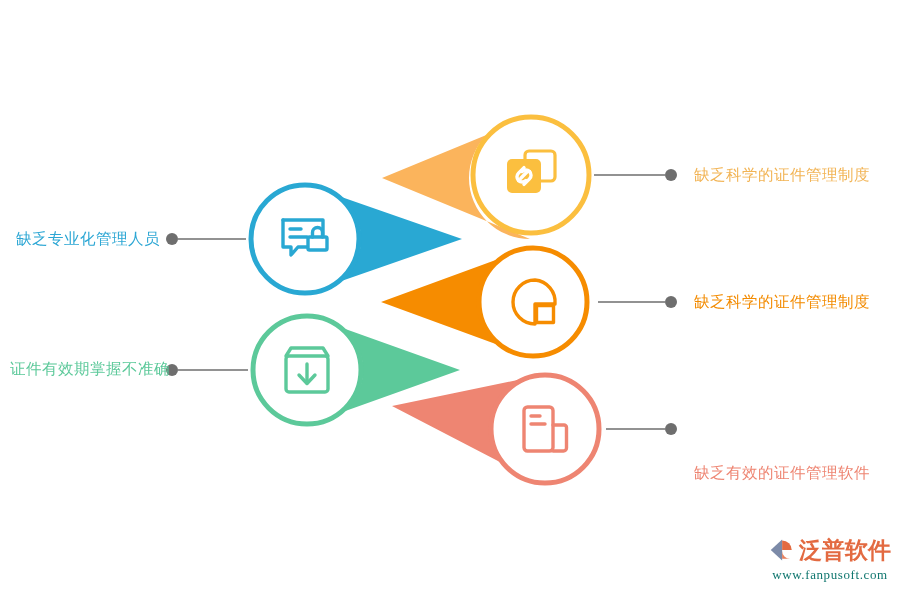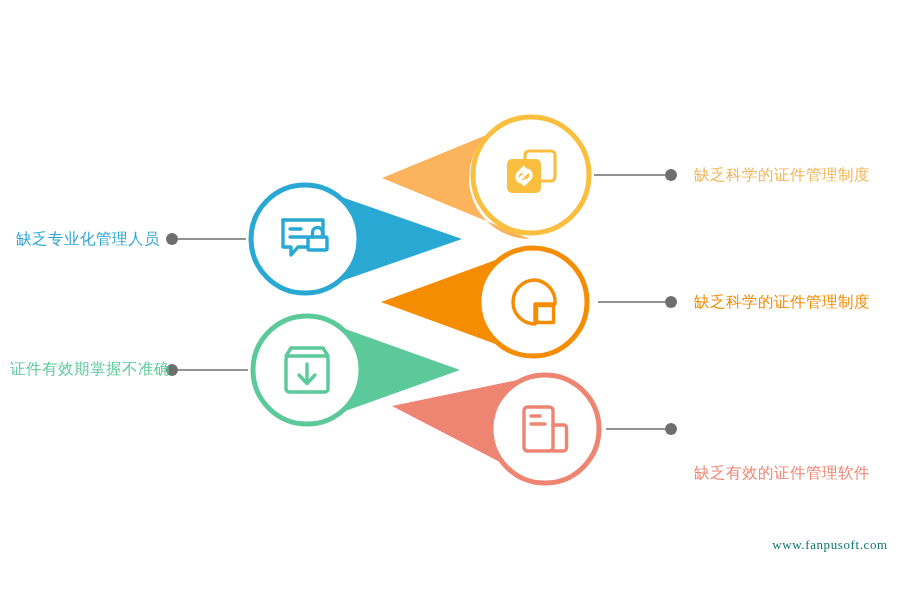--- a/index.html
+++ b/index.html
@@ -195,16 +195,24 @@
 
   <div class="label label-left" id="label-validity">证件有效期掌握不准确</div>
 
   <div class="label label-right" id="label-system">缺乏科学的证件管理制度</div>
 
   <div class="label label-right" id="label-storage">缺乏科学的证件管理制度</div>
 
   <div class="label label-right" id="label-software">缺乏有效的证件管理软件</div>
 
   <div id="brand">
+    <div id="brand-row">
+      <svg id="brand-mark" viewBox="0 0 32 32">
+        <path d="M 2,16 L 15,4 L 15,28 Z" fill="#7C8AA8"></path>
+        <path d="M 15,5 A 11,11 0 0 1 26,16 L 15,16 Z" fill="#E36A41"></path>
+        <path d="M 15,17 A 9,9 0 0 0 24,26 L 15,26 Z" fill="#E36A41" opacity="0.85"></path>
+      </svg>
+      <span id="brand-name">泛普软件</span>
+    </div>
     <div id="brand-url">www.fanpusoft.com</div>
   </div>
 
 </div>
 
 </body></html>

